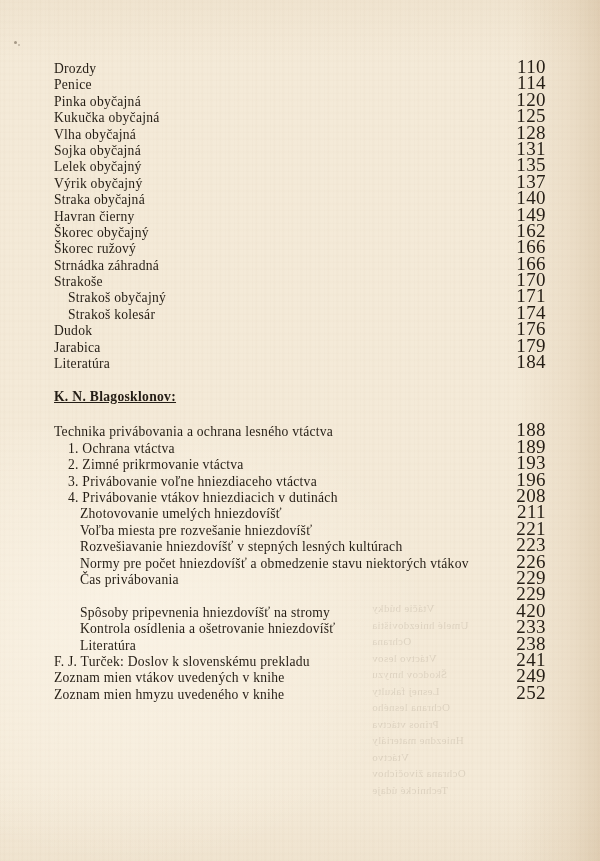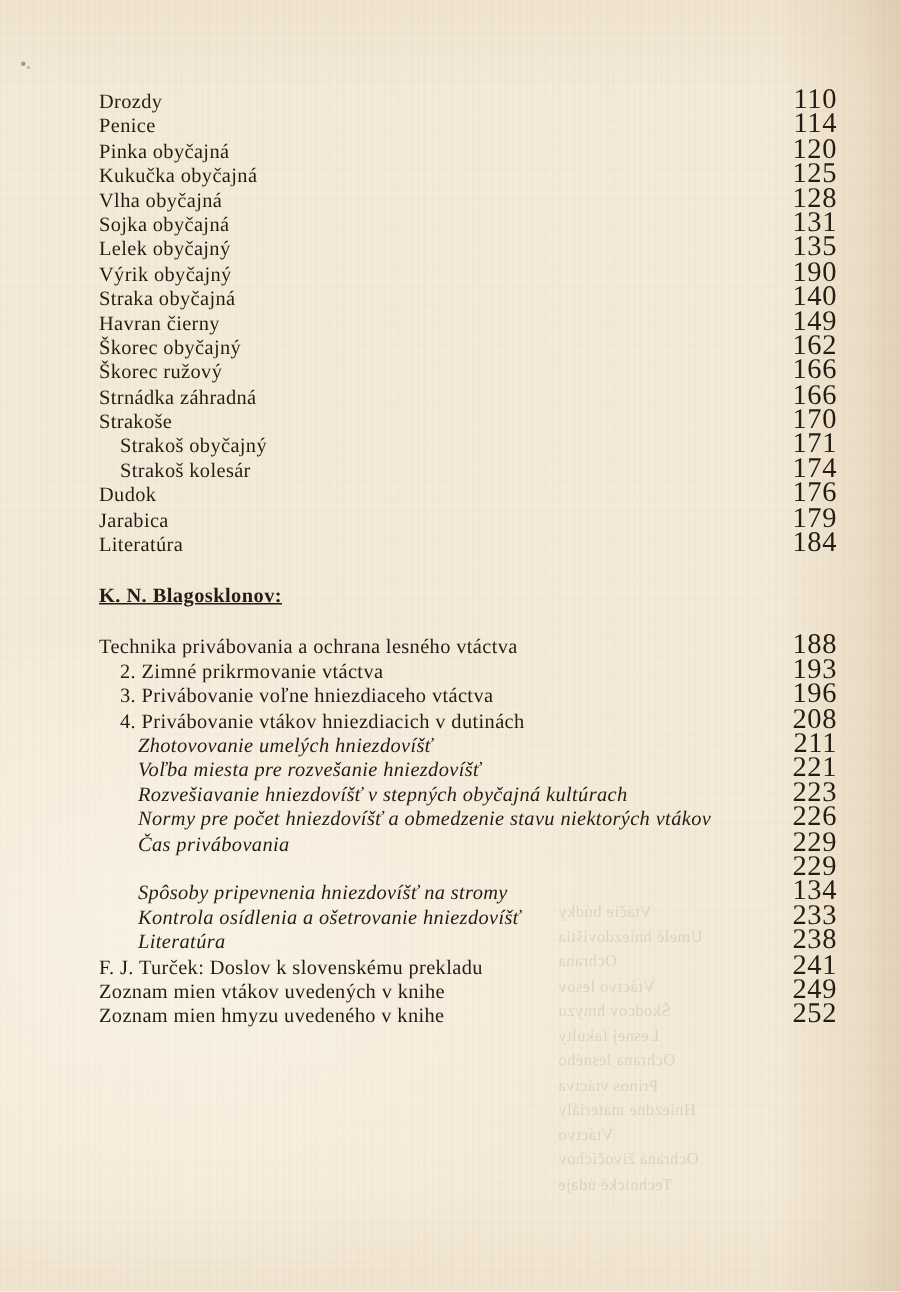--- a/index.html
+++ b/index.html
@@ -92,21 +92,20 @@
     background: rgba(70,55,38,0.45);
   }
   .speck.b { left: 18px; top: 44px; width: 2px; height: 2px; background: rgba(70,55,38,0.30); }
 
   
   .toc {
     position: absolute;
     left: 54px;
     top: 56px;
     width: 492px;
-    margin-left: 12px;
   }
 
   .row {
     display: flex;
     align-items: baseline;
     height: 16.4px;
     color: #241d15;
     font-size: 13.6px;
     letter-spacing: .25px;
   }
@@ -136,21 +135,21 @@
     flex: 0 0 34px;
     text-align: right;
     white-space: nowrap;
     font-size: 19px;
     letter-spacing: .4px;
   }
 
   
   .lvl0 .label { padding-left: 0; }
   .lvl1 .label { padding-left: 14px; }
-  .lvl2 .label { padding-left: 26px; font-style: italic; }
+  .lvl2 .label { padding-left: 26px; }
 
   
   .author {
     color: #241d15;
     font-size: 13.6px;
     letter-spacing: .3px;
     font-weight: 700;
     text-decoration: underline;
   }
   .spacer-lg { height: 22px; }
@@ -212,21 +211,21 @@
         <span class="page-no">131</span>
       </div>
       <div class="row lvl0">
         <span class="label">Lelek obyčajný</span>
         <span class="leader"></span>
         <span class="page-no">135</span>
       </div>
       <div class="row lvl0">
         <span class="label">Výrik obyčajný</span>
         <span class="leader"></span>
-        <span class="page-no">190</span>
+        <span class="page-no">137</span>
       </div>
       <div class="row lvl0">
         <span class="label">Straka obyčajná</span>
         <span class="leader"></span>
         <span class="page-no">140</span>
       </div>
       <div class="row lvl0">
         <span class="label">Havran čierny</span>
         <span class="leader"></span>
         <span class="page-no">149</span>
@@ -278,20 +277,25 @@
       </div>
       <div class="spacer-lg"></div>
       <div class="author">K. N. Blagosklonov:</div>
       <div class="spacer-md"></div>
       <div class="row lvl0">
         <span class="label">Technika privábovania a ochrana lesného vtáctva</span>
         <span class="leader"></span>
         <span class="page-no">188</span>
       </div>
       <div class="row lvl1">
+        <span class="label">1. Ochrana vtáctva</span>
+        <span class="leader"></span>
+        <span class="page-no">189</span>
+      </div>
+      <div class="row lvl1">
         <span class="label">2. Zimné prikrmovanie vtáctva</span>
         <span class="leader"></span>
         <span class="page-no">193</span>
       </div>
       <div class="row lvl1">
         <span class="label">3. Privábovanie voľne hniezdiaceho vtáctva</span>
         <span class="leader"></span>
         <span class="page-no">196</span>
       </div>
       <div class="row lvl1">
@@ -303,42 +307,42 @@
         <span class="label">Zhotovovanie umelých hniezdovíšť</span>
         <span class="leader"></span>
         <span class="page-no">211</span>
       </div>
       <div class="row lvl2">
         <span class="label">Voľba miesta pre rozvešanie hniezdovíšť</span>
         <span class="leader"></span>
         <span class="page-no">221</span>
       </div>
       <div class="row lvl2">
-        <span class="label">Rozvešiavanie hniezdovíšť v stepných obyčajná kultúrach</span>
+        <span class="label">Rozvešiavanie hniezdovíšť v stepných lesných kultúrach</span>
         <span class="leader"></span>
         <span class="page-no">223</span>
       </div>
       <div class="row lvl2">
         <span class="label">Normy pre počet hniezdovíšť a obmedzenie stavu niektorých vtákov</span>
         <span class="leader"></span>
         <span class="page-no">226</span>
       </div>
       <div class="row lvl2">
         <span class="label">Čas privábovania</span>
         <span class="leader"></span>
         <span class="page-no">229</span>
       </div>
       <div class="row lvl2">
         <span class="leader"></span>
         <span class="page-no">229</span>
       </div>
       <div class="row lvl2">
         <span class="label">Spôsoby pripevnenia hniezdovíšť na stromy</span>
         <span class="leader"></span>
-        <span class="page-no">134</span>
+        <span class="page-no">420</span>
       </div>
       <div class="row lvl2">
         <span class="label">Kontrola osídlenia a ošetrovanie hniezdovíšť</span>
         <span class="leader"></span>
         <span class="page-no">233</span>
       </div>
       <div class="row lvl2">
         <span class="label">Literatúra</span>
         <span class="leader"></span>
         <span class="page-no">238</span>

